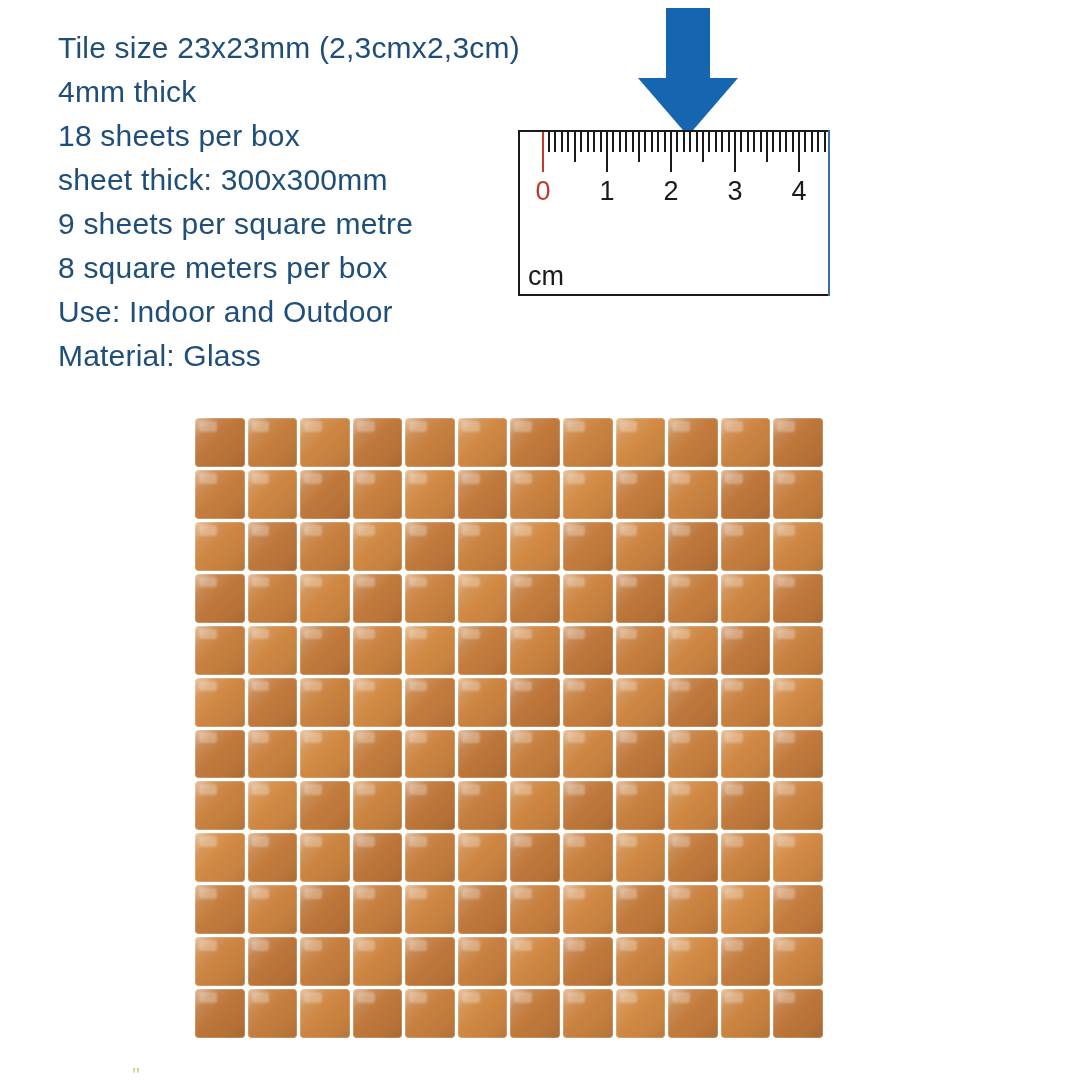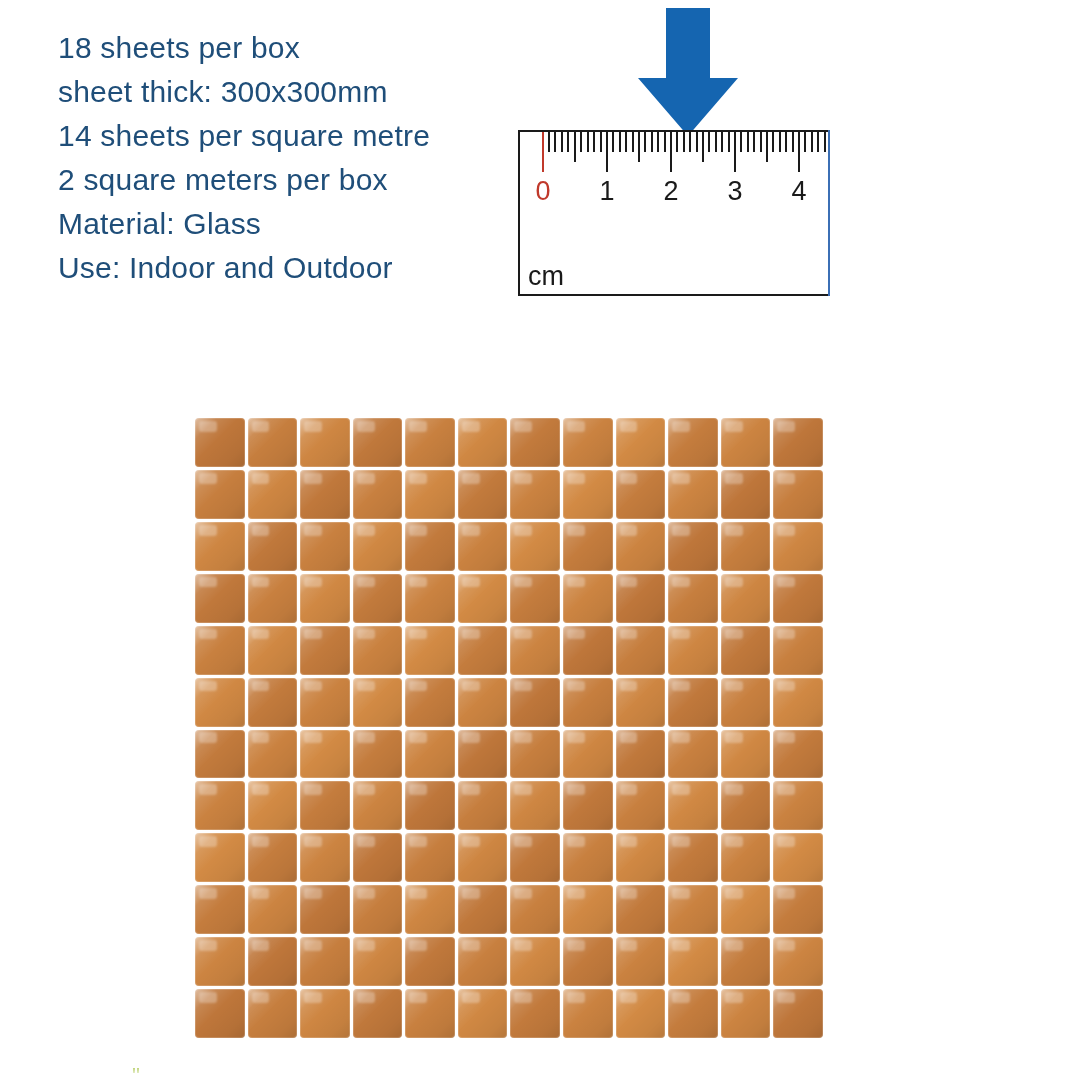--- a/index.html
+++ b/index.html
@@ -141,26 +141,28 @@
     color: #b9cf6b;
     font-size: 22px;
     font-family: "Liberation Serif", serif;
     opacity: 0.85;
   }
 </style>
 </head>
 <body>
 
 <ul id="spec-list">
+  <li>Tile size 23x23mm (2,3cmx2,3cm)</li>
+  <li>4mm thick</li>
   <li>18 sheets per box</li>
   <li>sheet thick: 300x300mm</li>
-  <li>14 sheets per square metre</li>
-  <li>2 square meters per box</li>
+  <li>9 sheets per square metre</li>
+  <li>8 square meters per box</li>
+  <li>Use: Indoor and Outdoor</li>
   <li>Material: Glass</li>
-  <li>Use: Indoor and Outdoor</li>
 </ul>
 
 <div id="scale-graphic">
 
   <svg id="arrow" viewBox="0 0 110 130">
     <polygon points="33,0 77,0 77,70 105,70 55,128 5,70 33,70" fill="#1565b0"></polygon>
   </svg>
 
   <div id="ruler-box">
 

